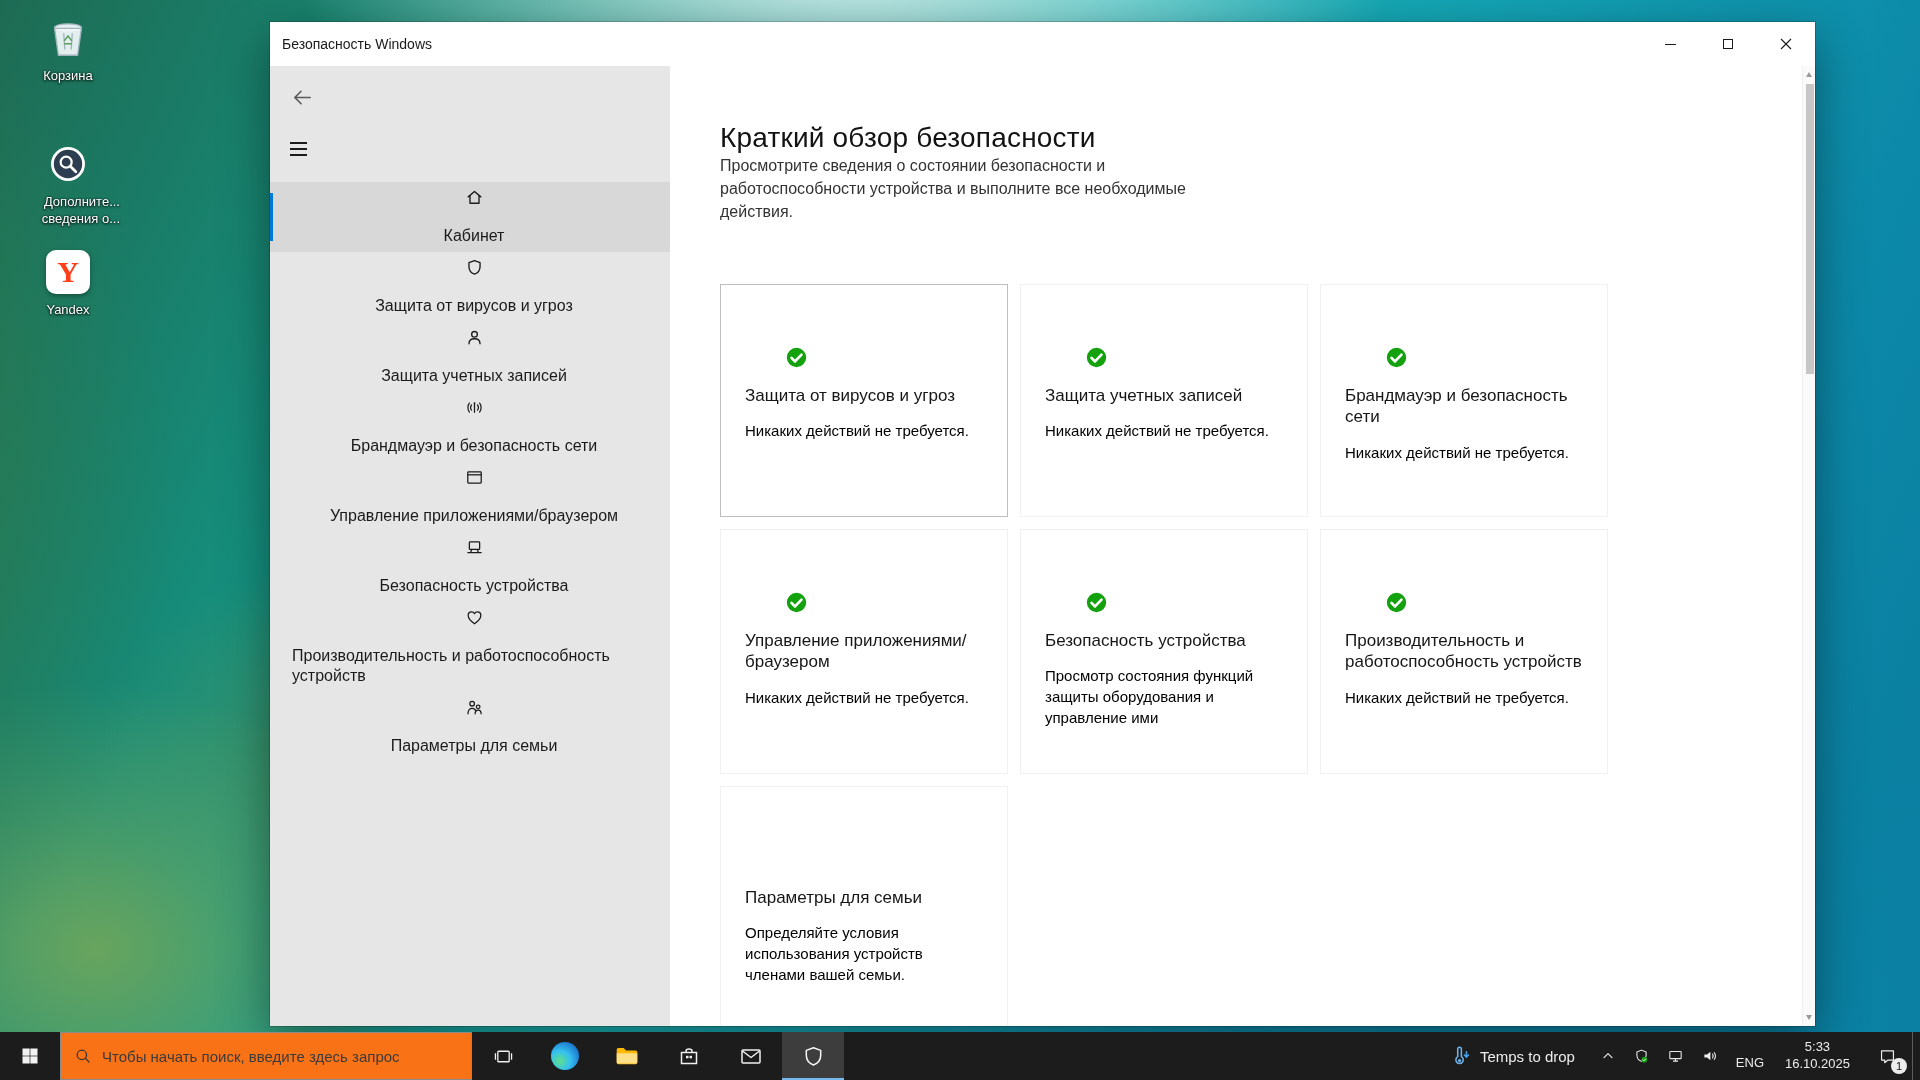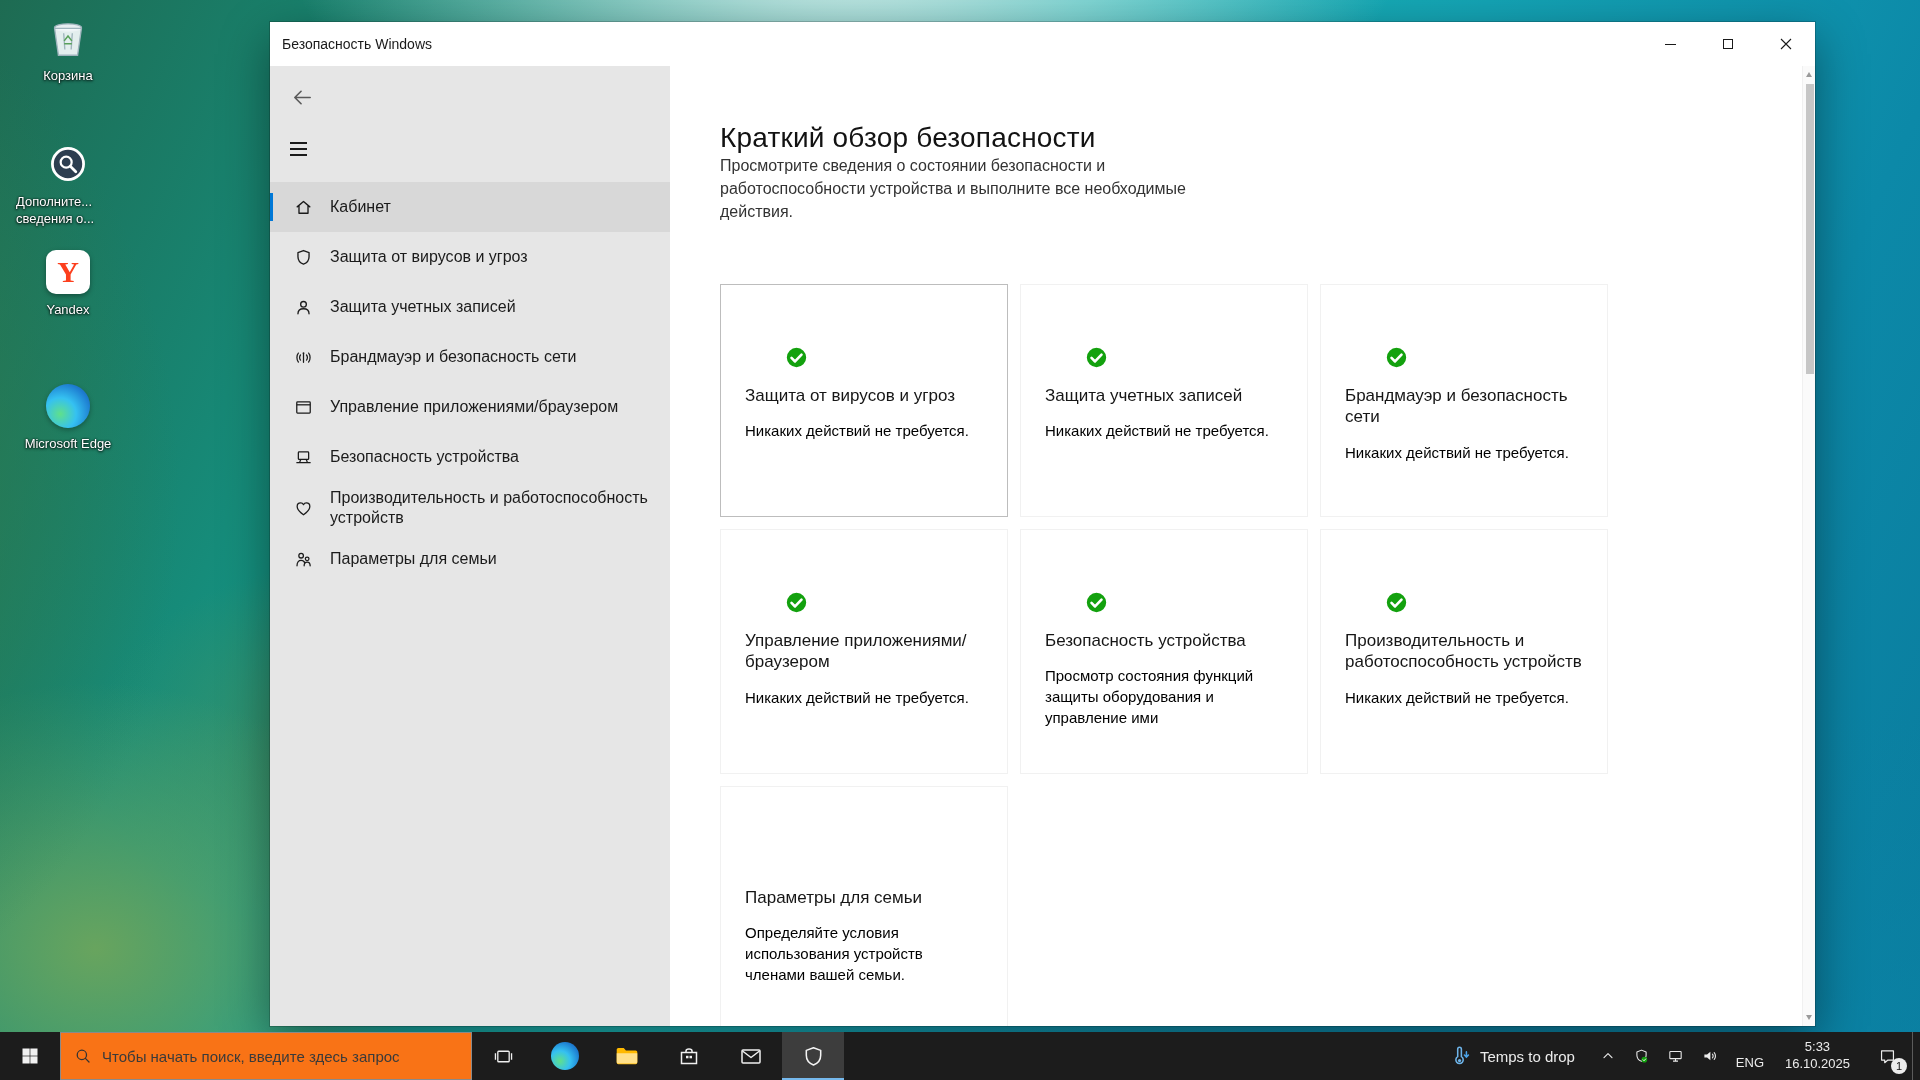--- a/index.html
+++ b/index.html
@@ -13,21 +13,21 @@
     background:
       radial-gradient(900px 460px at 44% -6%, rgba(236,248,245,.95), rgba(236,248,245,0) 62%),
       radial-gradient(620px 860px at -10% 48%, #2e7a4b 0%, rgba(46,122,75,0) 60%),
       radial-gradient(520px 430px at 5% 92%, #68a45e 0%, rgba(104,164,94,0) 62%),
       radial-gradient(420px 300px at 18% 72%, #3d8f63 0%, rgba(61,143,99,0) 60%),
       radial-gradient(1250px 640px at 80% 110%, #0b84a6 0%, rgba(11,132,166,0) 72%),
       linear-gradient(115deg,#1e6b52 0%, #15907f 22%, #1ab4b3 45%, #14a3b4 62%, #0c89a8 82%, #0a7b9d 100%);
   }
   .desktop-icon { position:absolute; left:8px; width:120px; display:flex; flex-direction:column; align-items:center; gap:6px; cursor:pointer; }
   .di-img { width:48px; height:48px; display:flex; align-items:center; justify-content:center; }
-  .di-label { color:#fff; font-size:13px; line-height:1.3; text-align:left; text-shadow:0 1px 3px rgba(0,0,0,.95), 0 0 2px rgba(0,0,0,.8); max-width:104px; }
+  .di-label { color:#fff; font-size:13px; line-height:1.3; text-align:right; text-shadow:0 1px 3px rgba(0,0,0,.95), 0 0 2px rgba(0,0,0,.8); max-width:104px; }
   .yandex-tile { width:44px; height:44px; background:#fff; border-radius:10px; display:flex; align-items:center; justify-content:center; box-shadow:0 2px 5px rgba(0,0,0,.35); }
   .yandex-tile span { color:#fc3f1d; font-size:30px; font-weight:bold; font-family:"Liberation Serif","DejaVu Serif",serif; }
   .edge-ball { border-radius:50%; background:radial-gradient(circle at 32% 68%, #5fe08b 0%, #35c1f1 38%, #1e7fd2 72%, #174f9e 100%); box-shadow:0 2px 5px rgba(0,0,0,.3); }
   .edge-ball.s44 { width:44px; height:44px; }
   .edge-ball.s28 { width:28px; height:28px; box-shadow:none; }
 
   
   .window { position:absolute; left:270px; top:22px; width:1545px; height:1004px; background:#fff;
             box-shadow:0 16px 46px rgba(0,0,0,.42), 0 0 0 1px rgba(0,0,0,.18); display:flex; flex-direction:column; }
   .titlebar { flex:0 0 44px; display:flex; align-items:center; background:#fff; }
@@ -38,21 +38,21 @@
   .glyph-max { width:10px; height:10px; border:1px solid #1a1a1a; display:block; }
 
   .win-body { flex:1; display:flex; min-height:0; position:relative; }
 
   
   .sidebar { flex:0 0 400px; background:var(--sidebar); display:flex; flex-direction:column; }
   .back-btn { margin:16px 0 0 14px; width:36px; height:30px; border:none; background:transparent; cursor:pointer; display:flex; align-items:center; justify-content:center; }
   .hamburger { margin:26px 0 0 20px; width:26px; height:22px; border:none; background:transparent; cursor:pointer; display:flex; flex-direction:column; justify-content:center; gap:4px; }
   .hamburger i { display:block; width:17px; height:2px; background:#1b1b1b; }
   .nav { margin-top:22px; }
-  .nav-item { position:relative; display:flex; align-items:center; gap:16px; min-height:50px; padding:6px 14px 6px 22px; font-size:16px; color:#1b1b1b; line-height:1.25; cursor:pointer; }
+  .nav-item { position:relative; display:flex; align-items:center; gap:16px; min-height:50px; padding:6px 14px 6px 22px; font-size:16px; color:#1b1b1b; line-height:1.25; cursor:pointer;flex-direction:column; }
   .nav-item .accent { display:none; position:absolute; left:0; top:11px; bottom:11px; width:3px; background:var(--accent); }
   .nav-item.selected { background:rgba(0,0,0,.06); }
   .nav-item.selected .accent { display:block; }
   .nav-icon { flex:0 0 22px; width:22px; display:flex; justify-content:center; color:#1b1b1b; }
   .nav-icon svg { width:19px; height:19px; }
   .settings-item { margin-top:auto; margin-bottom:14px; }
 
   
   .main { flex:1; padding:56px 46px 0 50px; overflow:hidden; }
   .page-title { font-size:28px; font-weight:400; color:#121212; letter-spacing:.2px; }
@@ -121,26 +121,20 @@
 
   <div class="desktop-icon" style="top:248px">
     <div class="di-img">
       <div class="yandex-tile">
           <span>Y</span>
         </div>
     </div>
     <div class="di-label">Yandex</div>
   </div>
 
-  <div class="desktop-icon" style="top:382px">
-    <div class="di-img">
-        <div class="edge-ball s44"></div>
-      </div>
-    <div class="di-label">Microsoft Edge</div>
-  </div>
 </div>
 
 <div class="window">
 
   <div class="titlebar">
     <span class="title">Безопасность Windows</span>
     <div class="win-controls">
       <button class="wc">
           <span class="glyph-min"></span>
         </button>

